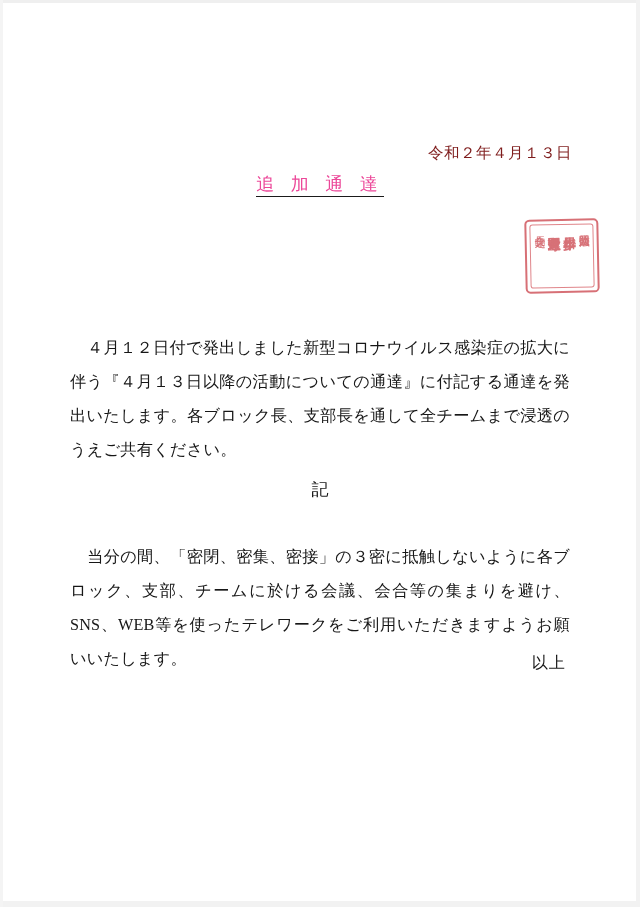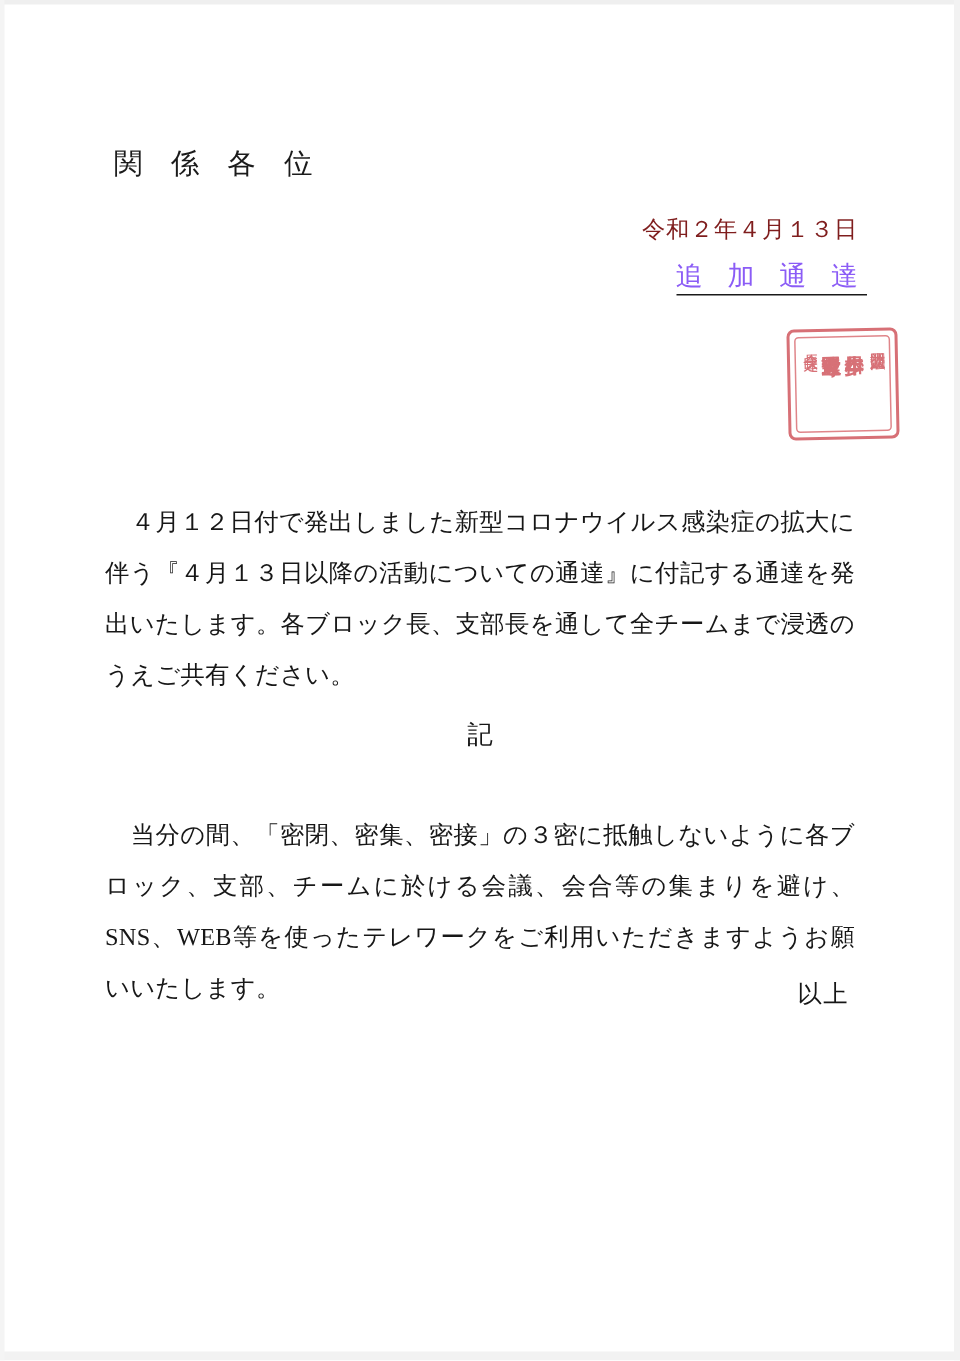--- a/index.html
+++ b/index.html
@@ -67,24 +67,24 @@
     top: 143px;
     font-size: 15.5px;
     letter-spacing: 0.5px;
     color: #7f1d1d;
   }
   .doc-title {
     position: absolute;
     left: 0;
     right: 0;
     top: 172px;
-    text-align: right;
+    text-align: center;
     font-size: 18px;
     letter-spacing: 6px;
-    color: #8b5cf6;
+    color: #ec4899;
   }
   .doc-title span.inner {
     border-bottom: 1.3px solid #1a1a1a;
     padding-bottom: 2px;
   }
   .issuer {
     position: absolute;
     right: 60px;
     top: 232px;
     font-size: 16px;
@@ -178,21 +178,20 @@
 
 <div class="page">
 
   <div class="scan-edge-top"></div>
   <div class="scan-edge-bottom"></div>
   <div class="scan-edge-left"></div>
   <div class="scan-edge-right"></div>
 
   <div class="body-area">
 
-    <div class="addressee">関 係 各 位</div>
 
     <div class="date-line">令和２年４月１３日</div>
 
     <div class="doc-title">
       <span class="inner">追 加 通 達</span>
     </div>
 
 
     <div class="seal">
       <div class="seal-inner">

